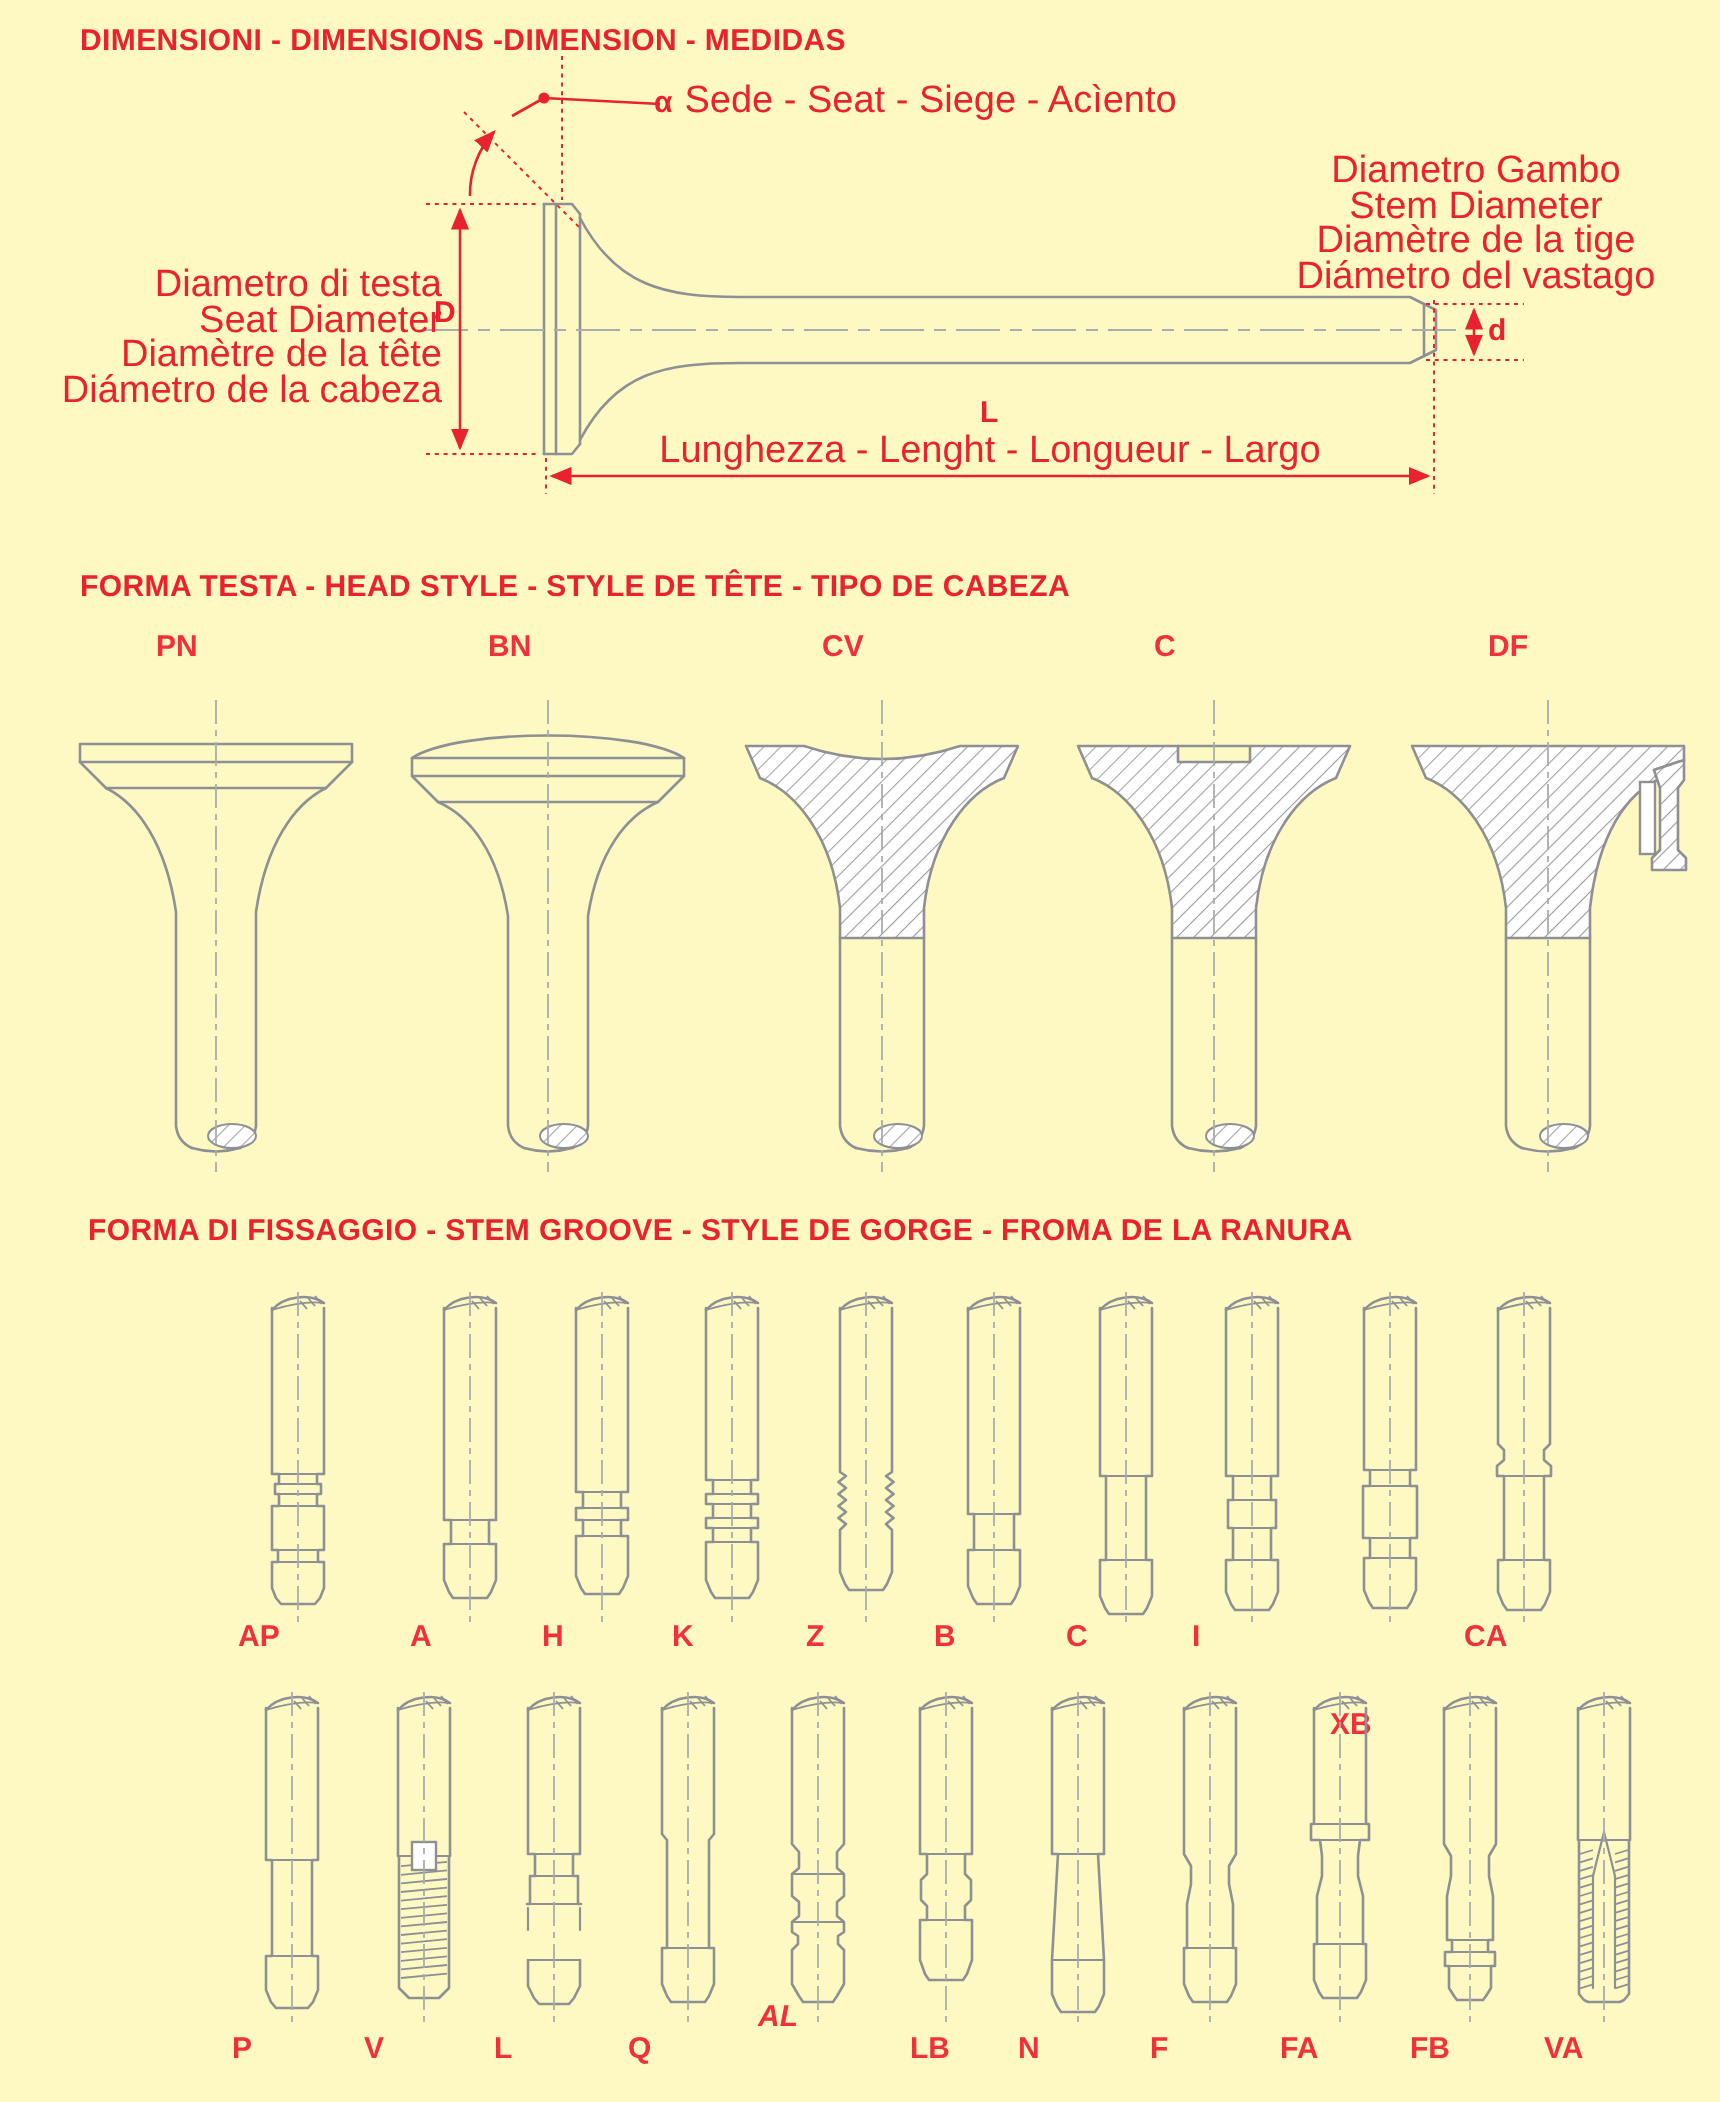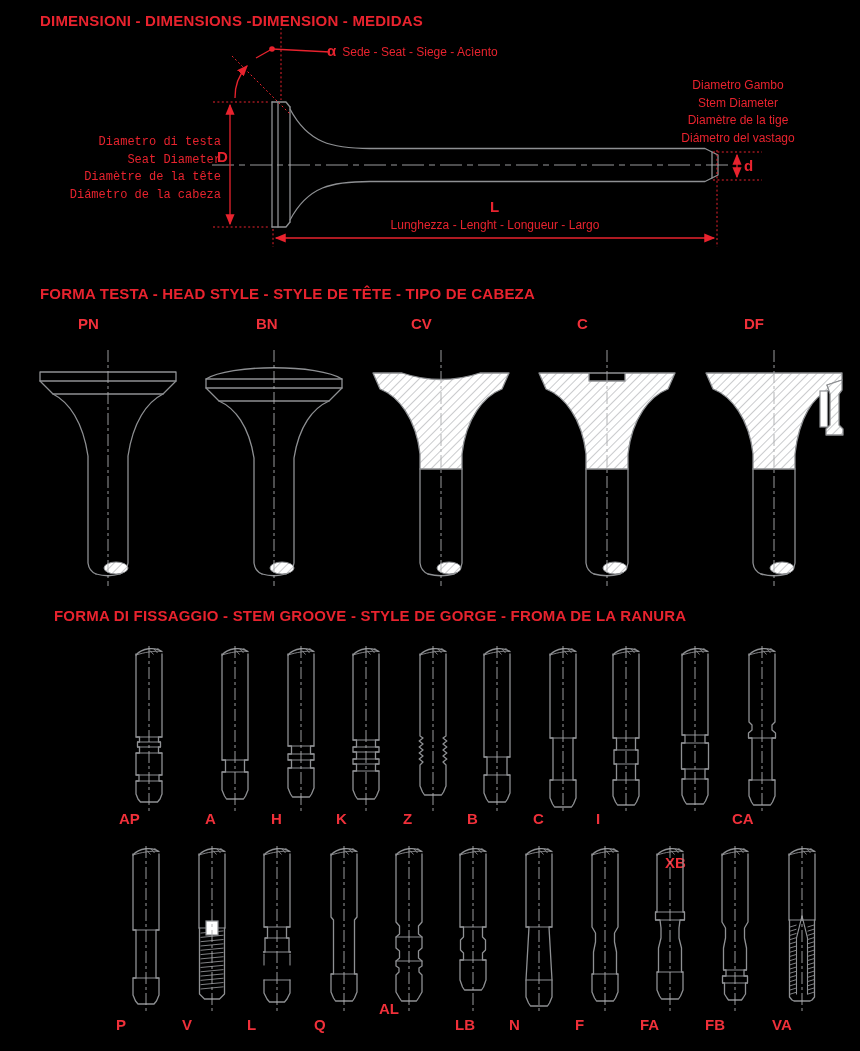--- a/index.html
+++ b/index.html
@@ -2,24 +2,24 @@
 <html><head>
 <meta charset="utf-8">
 <style>
   :root{
     --red:#e8232e;
     --gray:#8e9093;
     --graylt:#aaacae;
   }
   *{margin:0;padding:0;box-sizing:border-box}
   body{background:#fff;font-family:"Liberation Sans",sans-serif;}
-  .page{position:relative;width:860px;height:1051px;background:#000000;overflow:hidden;}
+  .page{position:relative;width:860px;height:1051px;background:#fef9c3;overflow:hidden;}
   .abs{position:absolute;}
   .sec-title{font-size:15px;font-weight:bold;color:var(--red);letter-spacing:.2px;white-space:nowrap;}
-  .dimtxt{font-size:12px;color:var(--red);line-height:17.5px;white-space:nowrap;}
+  .dimtxt{font-size:19px;color:var(--red);line-height:17.5px;white-space:nowrap;}
   .dimtxt.r{text-align:right;}
   .dimtxt.c{text-align:center;}
   .dimsym{font-size:15px;font-weight:bold;color:var(--red);}
   .code-label{font-size:15px;font-weight:bold;color:#f0303a;width:60px;}
   svg{display:block;overflow:visible}
   .ol{fill:none;stroke:var(--gray);stroke-width:1.3;stroke-linejoin:round;stroke-linecap:round;}
   .olt{fill:none;stroke:var(--gray);stroke-width:.9;}
   .cl{fill:none;stroke:var(--graylt);stroke-width:.9;stroke-dasharray:12 3 3 3;}
   .rln{fill:none;stroke:var(--red);stroke-width:1.3;}
   .rdot{fill:none;stroke:var(--red);stroke-width:1;stroke-dasharray:2 2.4;}
@@ -75,21 +75,21 @@
       <line x1="737" y1="155" x2="737" y2="177" class="rln" marker-start="url(#arr)" marker-end="url(#arr)"></line>
       <line x1="276" y1="238" x2="714" y2="238" class="rln" marker-start="url(#arr)" marker-end="url(#arr)"></line>
     </g>
   </svg>
 
   <div class="abs" style="left:327px;top:42px;display:flex;gap:6px;align-items:baseline;">
     <span class="dimsym">α</span>
     <span class="dimtxt">Sede - Seat - Siege - Acìento</span>
   </div>
 
-  <div class="abs dimtxt r" style="left:21px;top:134px;width:200px;font-family:Liberation Mono, monospace;">
+  <div class="abs dimtxt r" style="left:21px;top:134px;width:200px;">
     <div>Diametro di testa</div>
     <div>Seat Diameter</div>
     <div>Diamètre de la tête</div>
     <div>Diámetro de la cabeza</div>
   </div>
   <div class="abs dimsym" style="left:217px;top:148px;">D</div>
 
   <div class="abs dimtxt r" style="left:638px;top:77px;width:200px;text-align:center;">
     <div>Diametro Gambo</div>
     <div>Stem Diameter</div>
@@ -97,21 +97,21 @@
     <div>Diámetro del vastago</div>
   </div>
   <div class="abs dimsym" style="left:744px;top:157px;">d</div>
 
   <div class="abs dimsym" style="left:490px;top:198px;">L</div>
   <div class="abs sec-title" style="left:40px;top:285px;">FORMA TESTA - HEAD STYLE - STYLE DE TÊTE - TIPO DE CABEZA</div>
 
   <div class="abs dimtxt c" style="left:295px;top:217px;width:400px;">Lunghezza - Lenght - Longueur - Largo</div>
 
   <div class="abs code-label" style="left:78px;top:315px;">PN</div>
-  <div class="abs code-label" style="left:256px;top:315px;">BN</div>
+  <div class="abs code-label" style="left:244px;top:315px;">BN</div>
   <div class="abs code-label" style="left:411px;top:315px;">CV</div>
   <div class="abs code-label" style="left:577px;top:315px;">C</div>
   <div class="abs code-label" style="left:744px;top:315px;">DF</div>
 
   <svg class="abs" style="left:33px;top:338px;" width="150" height="255" viewBox="0 0 150 255">
     <path d="M7,34 L143,34 L143,43 L7,43 Z" class="ol"></path>
     <path d="M7,43 L20,56 L130,56 L143,43" class="ol"></path>
     <path d="M20,56 C36,64 50,84 55,118 L55,225 Q56,233 63,236" class="ol"></path>
     <path d="M130,56 C114,64 100,84 95,118 L95,225 Q94,233 87,236" class="ol"></path>
     <ellipse cx="83" cy="230" rx="12" ry="6" class="hatched" style="stroke-width:1"></ellipse>
@@ -153,21 +153,21 @@
     <path d="M7,35 L143,35 L143,42 L128,47 L132,51 C114,58 100,80 96,116 L96,131 L54,131 L54,116 C50,80 32,58 14,51 Z" class="hatched"></path>
     <path d="M128,47 L143,42 L143,52 L140,56 L140,87 L144,91 L144,97 L127,97 L127,91 L131,87 L131,56 Z" class="hatched"></path>
     <rect x="121" y="53" width="7.5" height="36" class="white"></rect>
     <path d="M54,131 L54,225 Q55,233 62,236" class="ol"></path>
     <path d="M96,131 L96,225 Q95,233 88,236" class="ol"></path>
     <ellipse cx="83" cy="230" rx="12" ry="6" class="hatched" style="stroke-width:1"></ellipse>
     <path d="M62,236 Q75,239.5 88,236" class="ol"></path>
     <line x1="75" y1="12" x2="75" y2="248" class="cl"></line>
   </svg>
 
-  <div class="abs sec-title" style="left:54px;top:607px;">FORMA DI FISSAGGIO - STEM GROOVE - STYLE DE GORGE - FROMA DE LA RANURA</div>
+  <div class="abs sec-title" style="left:44px;top:607px;">FORMA DI FISSAGGIO - STEM GROOVE - STYLE DE GORGE - FROMA DE LA RANURA</div>
 
   <svg class="groove abs" style="left:119px;top:642px" width="60" height="172" viewBox="0 0 60 172">
       <path d="M43 12 L43 95 L39.5 95 L39.5 100 L41.5 100 L41.5 105 L39.5 105 L39.5 111 L43 111 L43 133 L40 133 L40 139 L43 139 L43 152 L41 157 L38.5 160 L21.5 160 L19 157 L17 152 L17 139 L20 139 L20 133 L17 133 L17 111 L20.5 111 L20.5 105 L18.5 105 L18.5 100 L20.5 100 L20.5 95 L17 95 L17 12" class="ol"></path>
       <line x1="17" y1="95" x2="43" y2="95" class="ol" style="stroke-width:1.1"></line>
       <line x1="18.5" y1="100" x2="41.5" y2="100" class="ol" style="stroke-width:1.1"></line>
       <line x1="18.5" y1="105" x2="41.5" y2="105" class="ol" style="stroke-width:1.1"></line>
       <line x1="17" y1="111" x2="43" y2="111" class="ol" style="stroke-width:1.1"></line>
       <line x1="17" y1="133" x2="43" y2="133" class="ol" style="stroke-width:1.1"></line>
       <line x1="17" y1="139" x2="43" y2="139" class="ol" style="stroke-width:1.1"></line>
       <path d="M17 13 C23 6 36 4.5 43 9.5" class="ol"></path>
@@ -472,20 +472,20 @@
       <line x1="31" y1="8.5" x2="34.5" y2="12.5" class="olt"></line>
       <line x1="35" y1="7" x2="38.5" y2="11" class="olt"></line>
       <line x1="38.5" y1="6" x2="42" y2="10" class="olt"></line>
       <line x1="30" y1="4" x2="30" y2="170" class="cl"></line>
     </svg>
 
   <div class="abs code-label" style="left:116px;top:1016px;">P</div>
   <div class="abs code-label" style="left:182px;top:1016px;">V</div>
   <div class="abs code-label" style="left:247px;top:1016px;">L</div>
   <div class="abs code-label" style="left:314px;top:1016px;">Q</div>
-  <div class="abs code-label" style="left:379px;top:1000px;">AL</div>
+  <div class="abs code-label" style="left:379px;top:1000px;font-style:italic;">AL</div>
   <div class="abs code-label" style="left:455px;top:1016px;">LB</div>
   <div class="abs code-label" style="left:509px;top:1016px;">N</div>
   <div class="abs code-label" style="left:575px;top:1016px;">F</div>
   <div class="abs code-label" style="left:640px;top:1016px;">FA</div>
   <div class="abs code-label" style="left:705px;top:1016px;">FB</div>
   <div class="abs code-label" style="left:772px;top:1016px;">VA</div>
 </div>
 
 </body></html>

